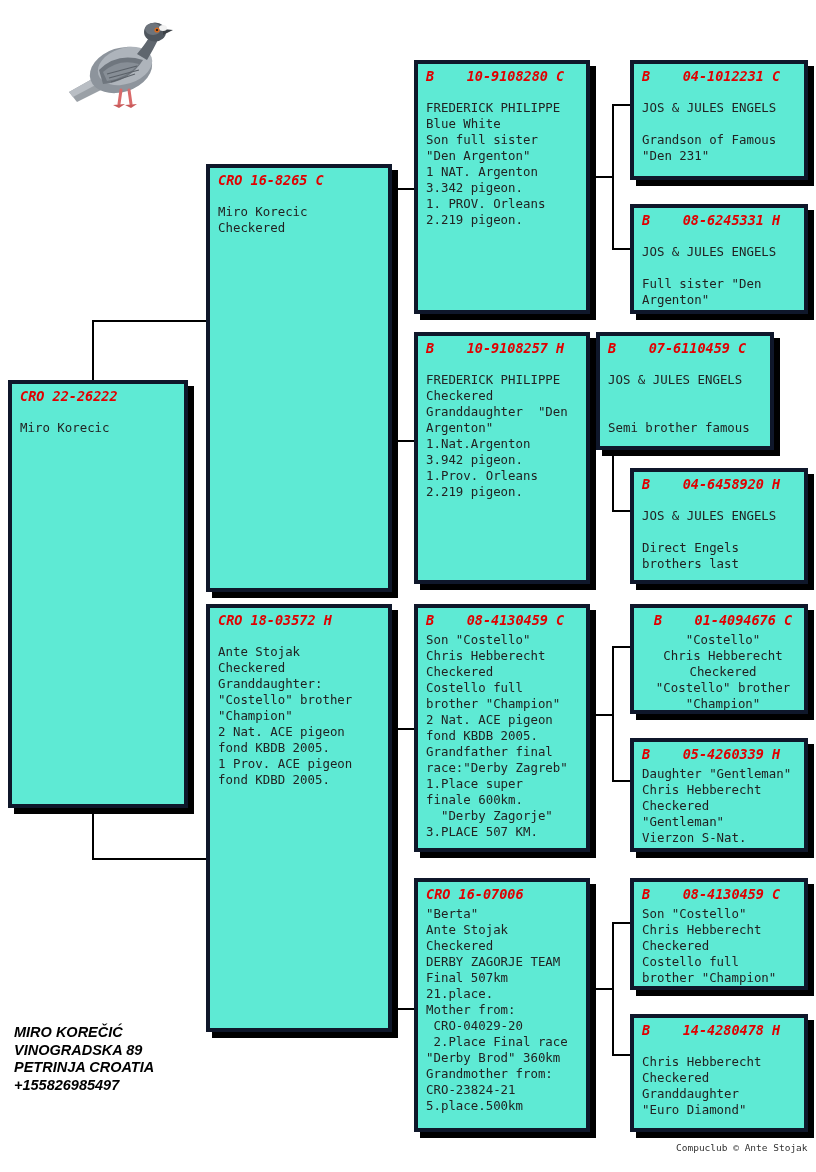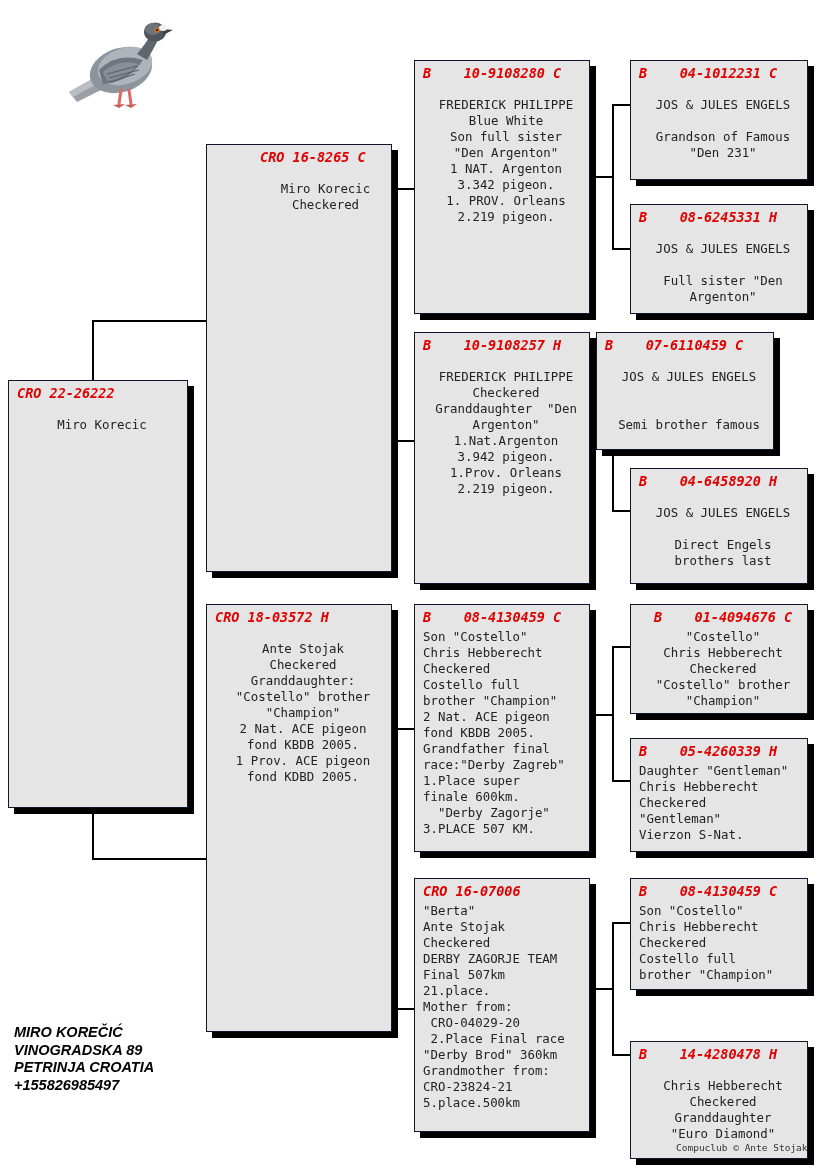--- a/index.html
+++ b/index.html
@@ -47,22 +47,22 @@
 
   
   .ln {
     position: absolute;
     background: #000000;
   }
 
   
   .box {
     position: absolute;
-    background: #e5e5e5;
-    border: 1px solid #0f172a;
+    background: #5eead4;
+    border: 4px solid #0f172a;
     box-sizing: border-box;
     box-shadow: 6px 6px 0 0 #000000;
     overflow: hidden;
   }
   .box .ring {
     display: block;
     color: #e00000;
     font-family: "DejaVu Sans Mono", monospace;
     font-style: italic;
     font-weight: bold;
@@ -75,21 +75,21 @@
   .box .body {
     display: block;
     color: #222222;
     font-family: "DejaVu Sans Mono", monospace;
     font-size: 12.4px;
     line-height: 16px;
     white-space: pre;
     padding: 0 0 0 8px;
     letter-spacing: 0px;
   }
-  .box.gap .body { padding-top: 16px; text-align: center; }
+  .box.gap .body { padding-top: 16px; }
   .box.gap2 .body { padding-top: 4px; }
 
   
   .owner {
     position: absolute;
     left: 14px;
     top: 1024px;
     font-family: "Liberation Sans", sans-serif;
     font-style: italic;
     font-weight: bold;
@@ -173,21 +173,21 @@
   <div class="ln" style="left:612px; top:922px; width:2px; height:134px;"></div>
   <div class="ln" style="left:612px; top:922px; width:20px; height:2px;"></div>
   <div class="ln" style="left:612px; top:1054px; width:20px; height:2px;"></div>
   <div class="ln" style="left:596px; top:988px; width:18px; height:2px;"></div>
 
   <div class="box gap" style="left:8px; top:380px; width:180px; height:428px;">
     <span class="ring">CRO 22-26222</span>
     <span class="body">Miro Korecic</span>
   </div>
 
-  <div class="box gap" style="left:206px; top:144px; width:186px; height:428px;padding-left:45px;">
+  <div class="box gap" style="left:206px; top:164px; width:186px; height:428px;">
     <span class="ring">CRO 16-8265 C</span>
     <span class="body">Miro Korecic
 Checkered</span>
   </div>
 
   <div class="box gap" style="left:206px; top:604px; width:186px; height:428px;">
     <span class="ring">CRO 18-03572 H</span>
     <span class="body">Ante Stojak
 Checkered
 Granddaughter:
@@ -309,21 +309,21 @@
 
   <div class="box gap2" style="left:630px; top:878px; width:178px; height:112px;">
     <span class="ring">B    08-4130459 C</span>
     <span class="body">Son "Costello"
 Chris Hebberecht
 Checkered
 Costello full
 brother "Champion"</span>
   </div>
 
-  <div class="box gap" style="left:630px; top:1014px; width:178px; height:118px;margin-top:27px;">
+  <div class="box gap" style="left:630px; top:1014px; width:178px; height:118px;">
     <span class="ring">B    14-4280478 H</span>
     <span class="body">Chris Hebberecht
 Checkered
 Granddaughter
 "Euro Diamond"</span>
   </div>
 
   <div class="owner">MIRO KOREČIĆ
 VINOGRADSKA 89
 PETRINJA CROATIA

